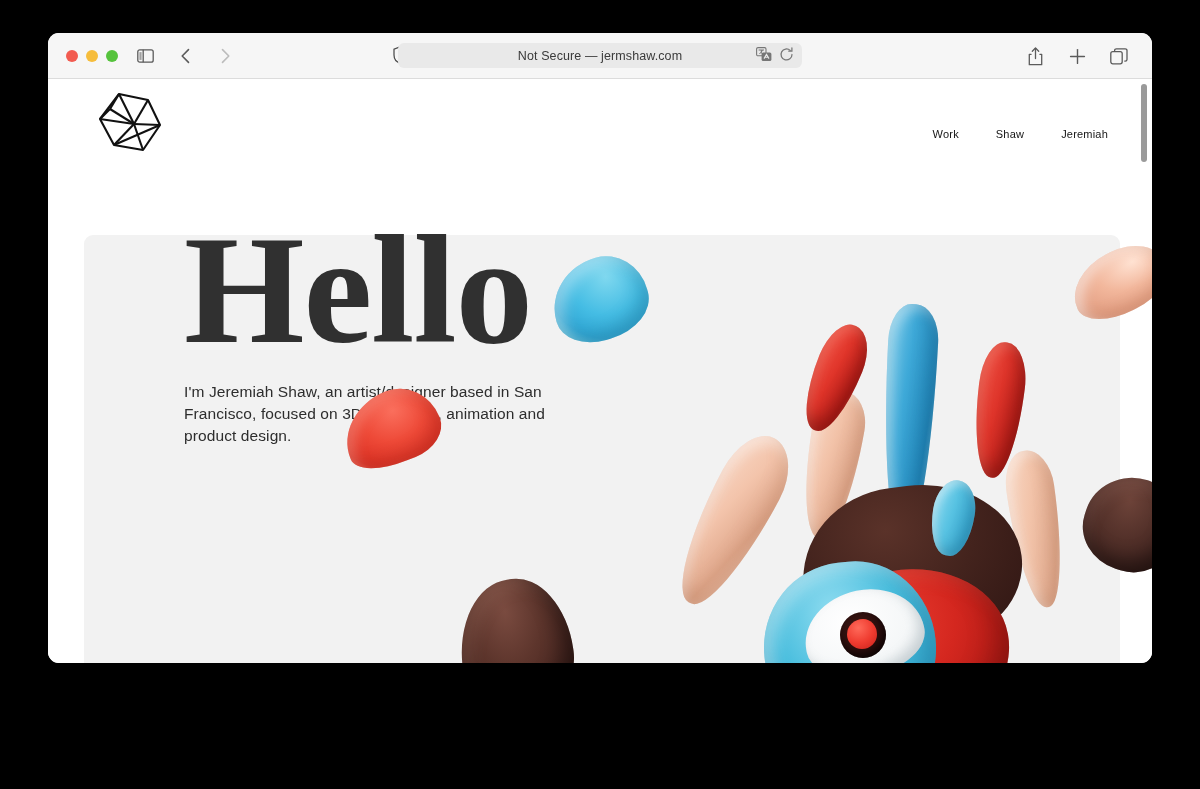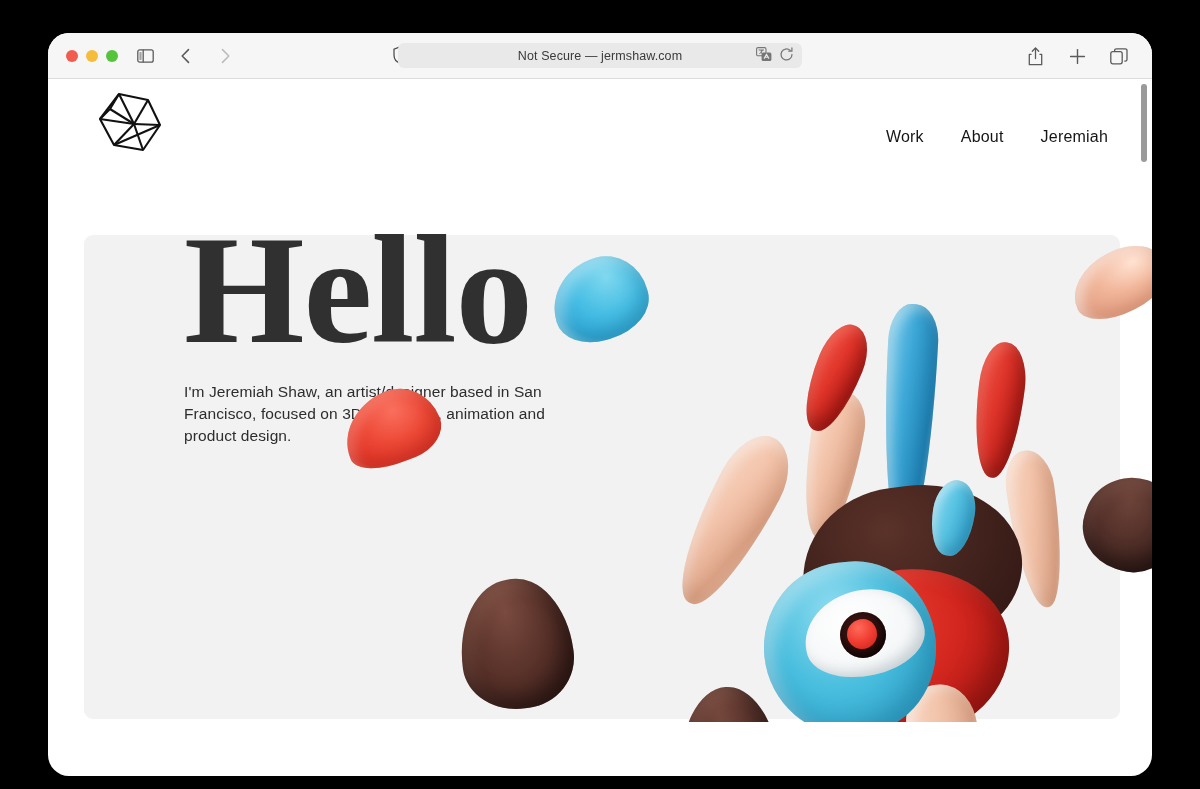--- a/index.html
+++ b/index.html
@@ -11,23 +11,23 @@
     background: #000000;
     font-family: "Liberation Sans", sans-serif;
   }
 
   
   .window {
     position: absolute;
     left: 48px;
     top: 33px;
     width: 1104px;
-    height: 743px;
+    height: 630px;
     background: #ffffff;
-    border-radius: 21px;
+    border-radius: 11px;
     overflow: hidden;
     box-shadow: 0 8px 38px rgba(0,0,0,0.45);
   }
 
   
   .toolbar {
     position: relative;
     height: 46px;
     background: #f6f6f6;
     border-bottom: 1px solid #dcdcdc;
@@ -119,21 +119,21 @@
     height: 72px;
   }
   .site-nav {
     position: absolute;
     right: 44px;
     top: 49px;
     display: flex;
     gap: 37px;
   }
   .nav-link {
-    font-size: 16px;
+    font-size: 11px;
     color: #151515;
     letter-spacing: 0.2px;
     cursor: pointer;
   }
 
   
   .hero {
     position: absolute;
     left: 36px;
     top: 156px;
@@ -473,21 +473,21 @@
           <line x1="49" y1="63" x2="40" y2="37"></line>
           <line x1="16" y1="22" x2="40" y2="37"></line>
           <line x1="25" y1="7" x2="16" y2="22"></line>
           <line x1="6" y1="32" x2="16" y2="22"></line>
           <line x1="20" y1="58" x2="66" y2="38"></line>
         </svg>
       </div>
 
       <nav class="site-nav">
         <span class="nav-link">Work</span>
-        <span class="nav-link">About</span>
+        <span class="nav-link">Shaw</span>
         <span class="nav-link">Jeremiah</span>
       </nav>
     </div>
 
     <div class="hero"></div>
 
     <div class="overflow-layer">
 
       <div class="hero-copy">
         <h1 class="hello">Hello</h1>

